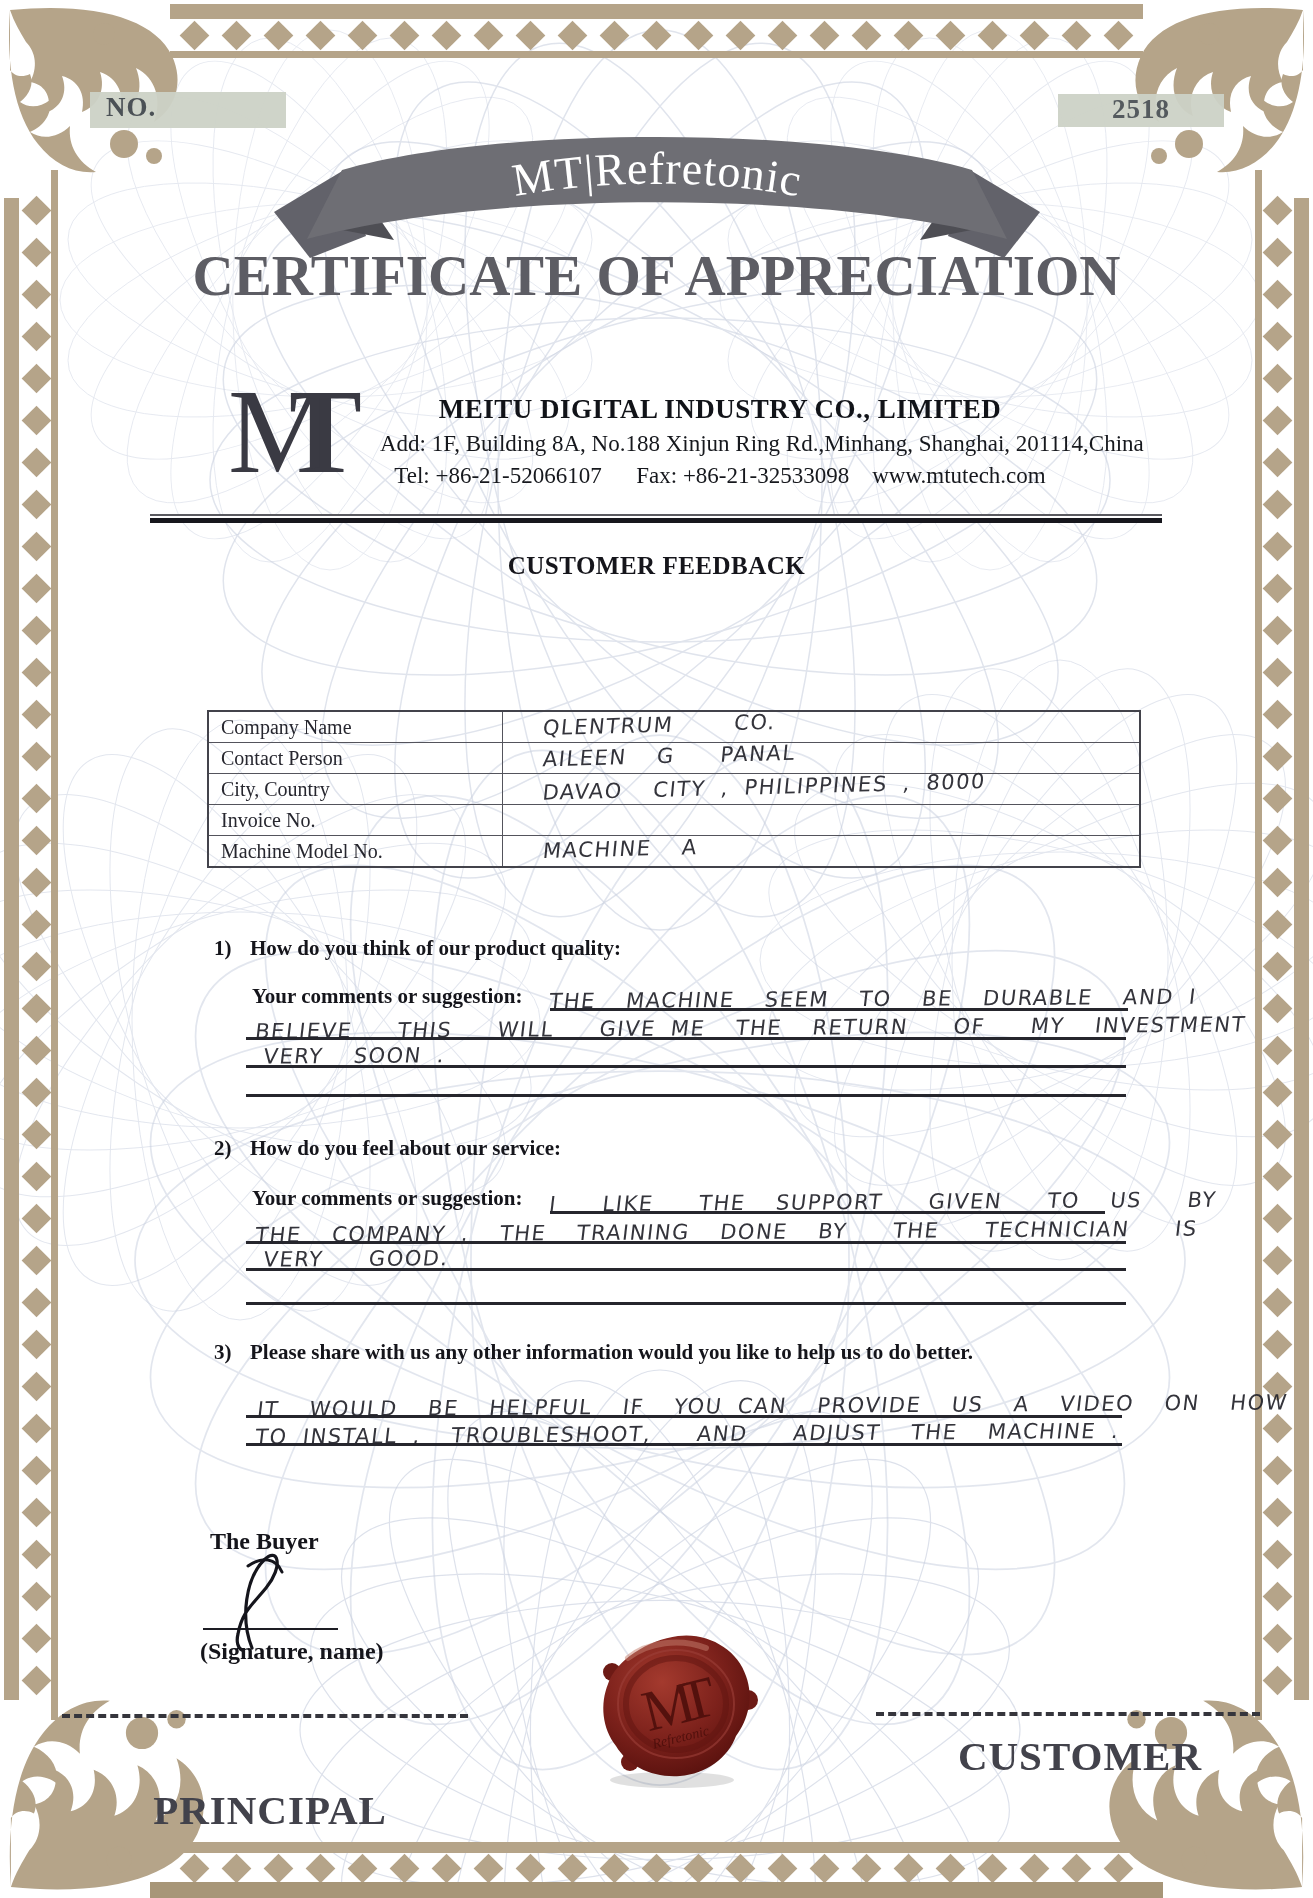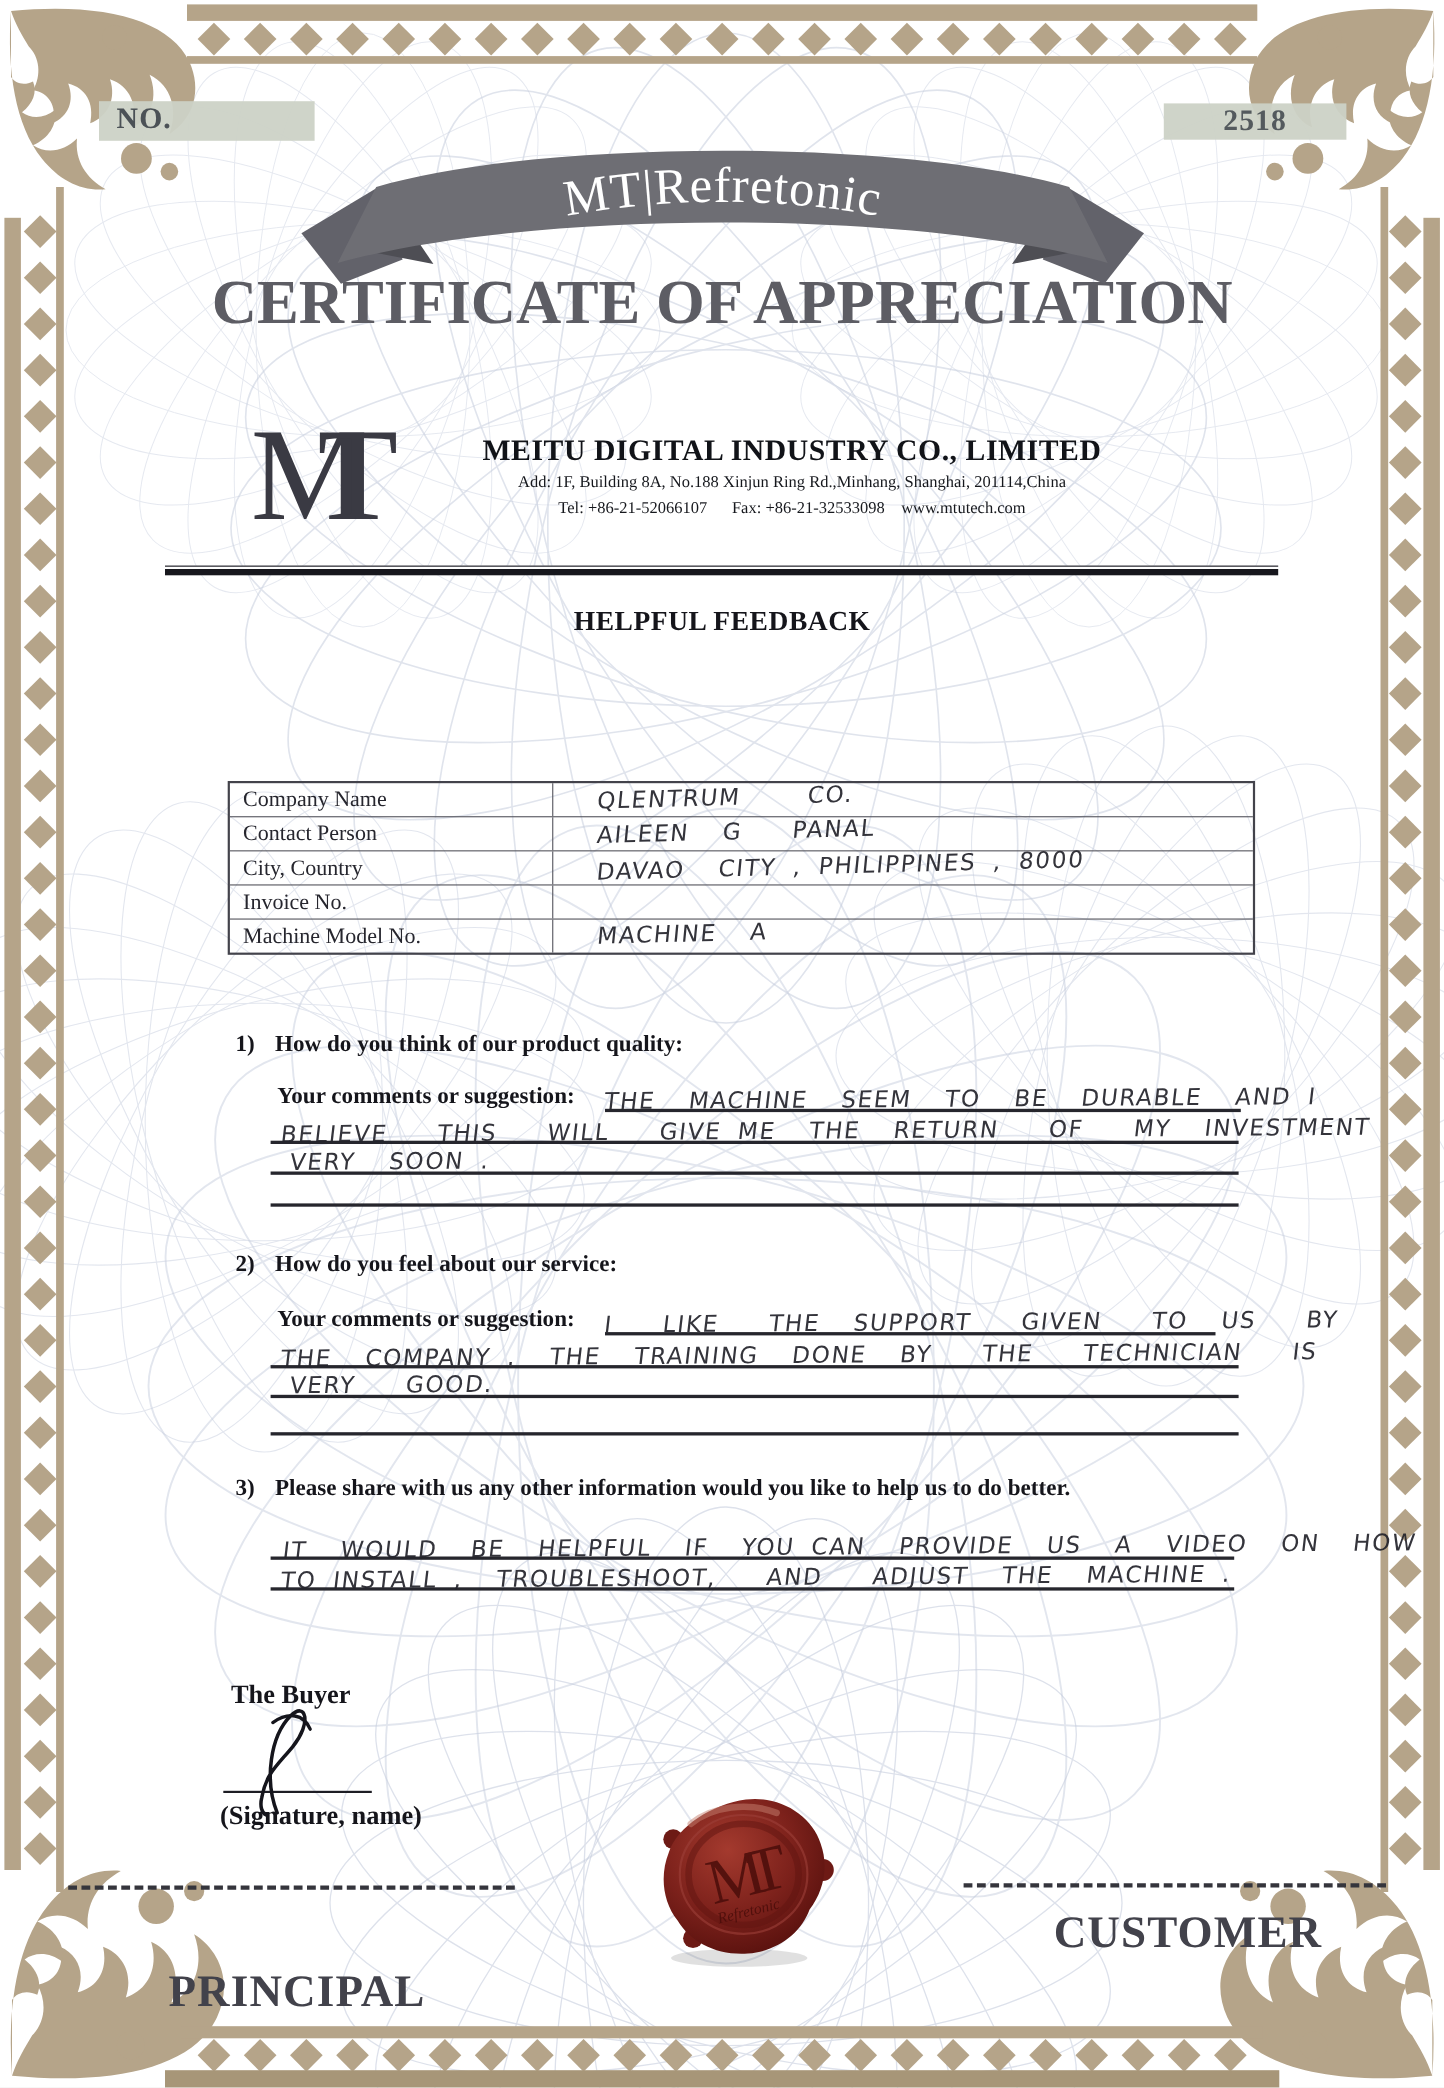--- a/index.html
+++ b/index.html
@@ -15,21 +15,21 @@
   
   .tagbox{position:absolute;background:rgba(204,210,198,.95);display:flex;align-items:flex-start;
           font-weight:bold;font-size:27px;color:#4b5156;letter-spacing:1px;}
   
   .title{position:absolute;left:0;right:0;top:243px;text-align:center;font-size:57px;font-weight:bold;
          color:#5d5d64;letter-spacing:0px;}
   .logo{position:absolute;left:228px;top:372px;font-size:120px;color:#3a3a43;letter-spacing:-46px;
         line-height:1;padding-right:46px;}
   .companyblock{position:absolute;left:380px;top:394px;width:680px;text-align:center;}
   .companyname{font-size:27px;font-weight:bold;color:#111318;letter-spacing:.5px;}
-  .companyline{font-size:15px;color:#16181d;margin-top:6px;white-space:pre;}
+  .companyline{font-size:23px;color:#16181d;margin-top:6px;white-space:pre;}
   .rule{position:absolute;left:150px;top:514px;width:1012px;height:9px;
         background:linear-gradient(#5a5a60 0 1.5px,#ffffff 1.5px 3.5px,#17171d 3.5px 9px);}
   .sectiontitle{position:absolute;left:0;right:0;top:552px;text-align:center;font-size:25px;
                 font-weight:bold;color:#15151b;letter-spacing:.5px;}
   .intro{position:absolute;left:183px;top:620px;width:960px;font-size:20.5px;line-height:31px;color:#2c2e35;}
   
   .infotable{position:absolute;left:207px;top:710px;width:930px;border:2px solid #43434b;}
   .trow{display:flex;height:30px;border-top:1.5px solid #54545c;}
   .trow:first-child{border-top:none;}
   .tlabel{flex:none;width:281px;border-right:1.5px solid #54545c;padding-left:12px;
@@ -253,21 +253,21 @@
   <div class="logo">MT</div>
 
   <div class="companyblock">
     <div class="companyname">MEITU DIGITAL INDUSTRY CO., LIMITED</div>
     <div class="companyline">Add: 1F, Building 8A, No.188 Xinjun Ring Rd.,Minhang, Shanghai, 201114,China</div>
     <div class="companyline">Tel: +86-21-52066107      Fax: +86-21-32533098    www.mtutech.com</div>
   </div>
 
   <div class="rule"></div>
 
-  <div class="sectiontitle">HELPFUL FEEDBACK</div>
+  <div class="sectiontitle">CUSTOMER FEEDBACK</div>
 
 
   <div class="infotable">
     <div class="trow">
       <div class="tlabel">Company Name</div>
       <div class="tval">
           <span class="hw">QLENTRUM    CO.</span>
         </div>
     </div>
     <div class="trow">

